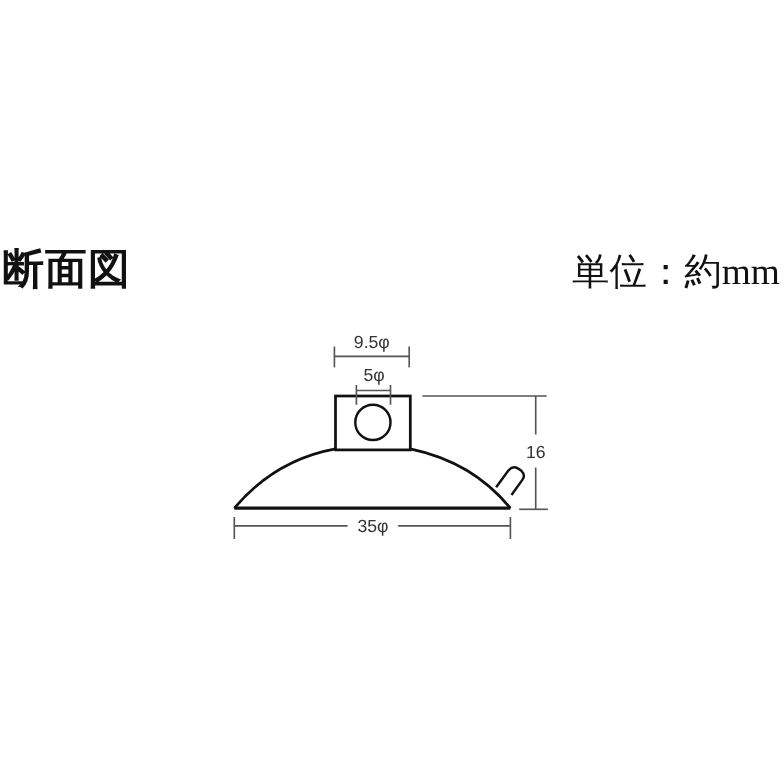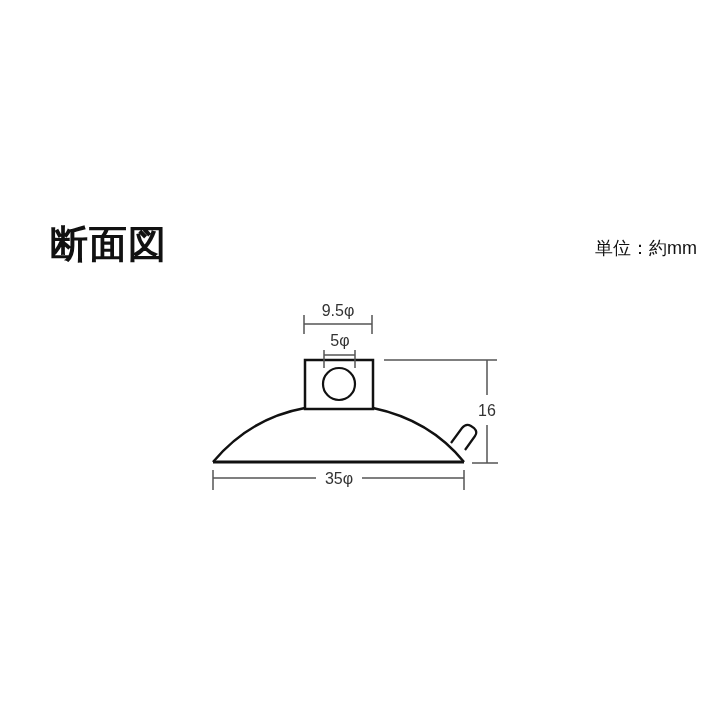--- a/index.html
+++ b/index.html
@@ -1,21 +1,21 @@
 <!DOCTYPE html>
 <html><head>
   <meta charset="utf-8">
   <style>
     html, body { margin: 0; padding: 0; background: #ffffff; }
     body { width: 713px; height: 713px; position: relative; overflow: hidden;
            font-family: "DejaVu Sans", sans-serif; color: #111; }
     .title { position: absolute; left: 2px; top: 222px; font-size: 38px; font-weight: bold;
-             letter-spacing: 1px; font-family: "DejaVu Sans", sans-serif; line-height: 44px; margin-left: 48px; }
-    .unit { position: absolute; right: 16px; top: 232px; font-size: 18px;
-            font-family: Liberation Sans, sans-serif; line-height: 32px; }
+             letter-spacing: 1px; font-family: "DejaVu Sans", sans-serif; line-height: 44px; }
+    .unit { position: absolute; right: 4px; top: 232px; font-size: 34px;
+            font-family: Liberation Serif, serif; line-height: 32px; }
     svg { position: absolute; left: 0; top: 0; }
     .dimtext { font-family: "Liberation Sans", sans-serif; font-size: 16px; fill: #333; }
   </style>
 </head>
 <body>
 
 <div class="title">断面図</div>
 <div class="unit">単位：約mm</div>
 
 <svg width="713" height="713" viewBox="0 0 713 713">

